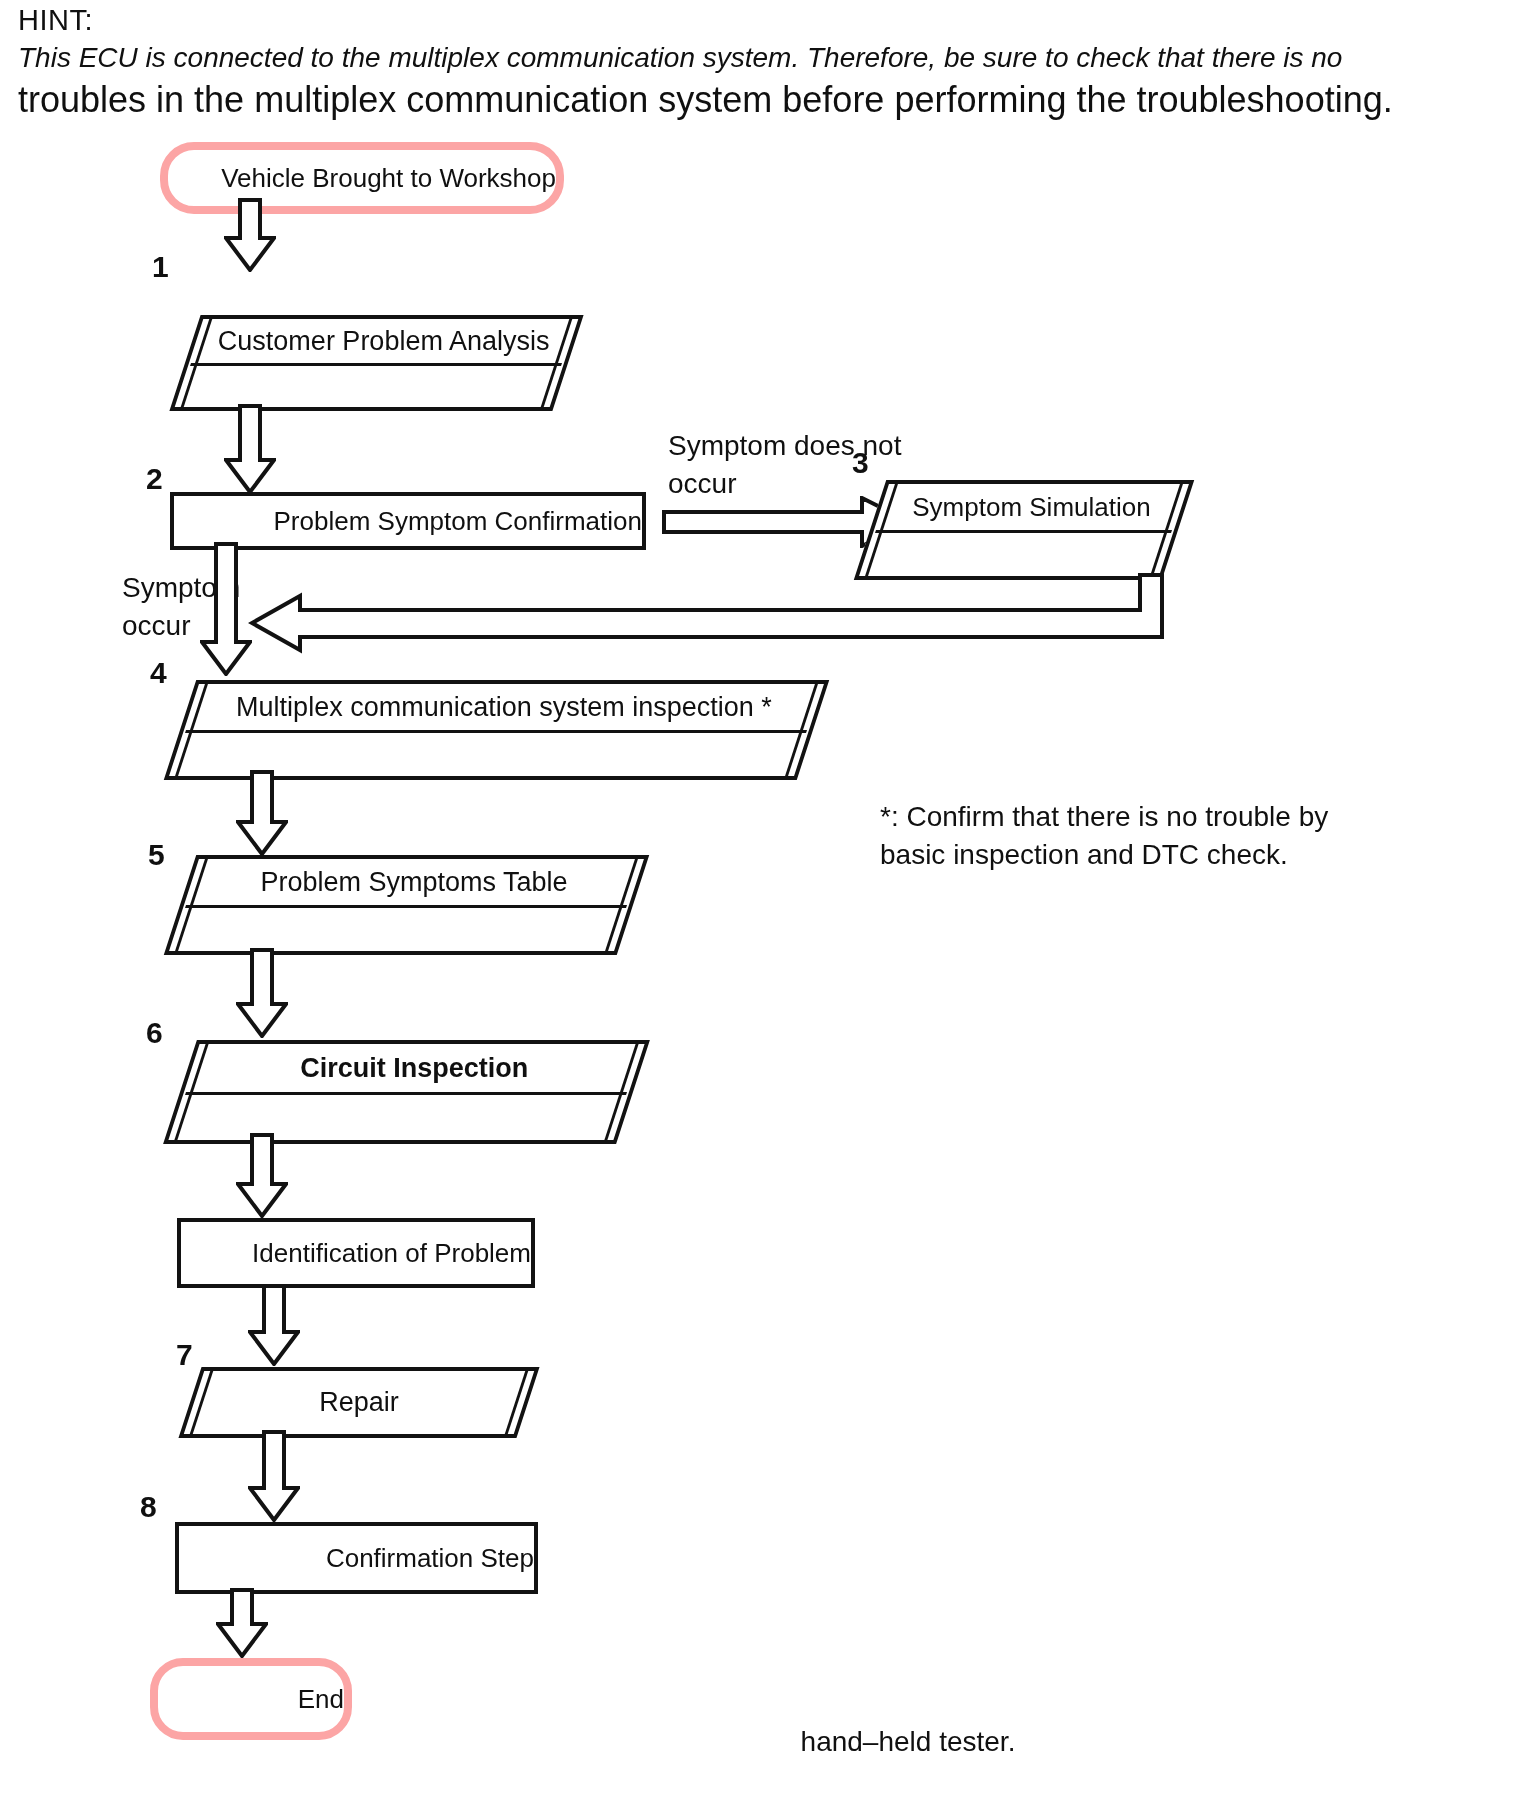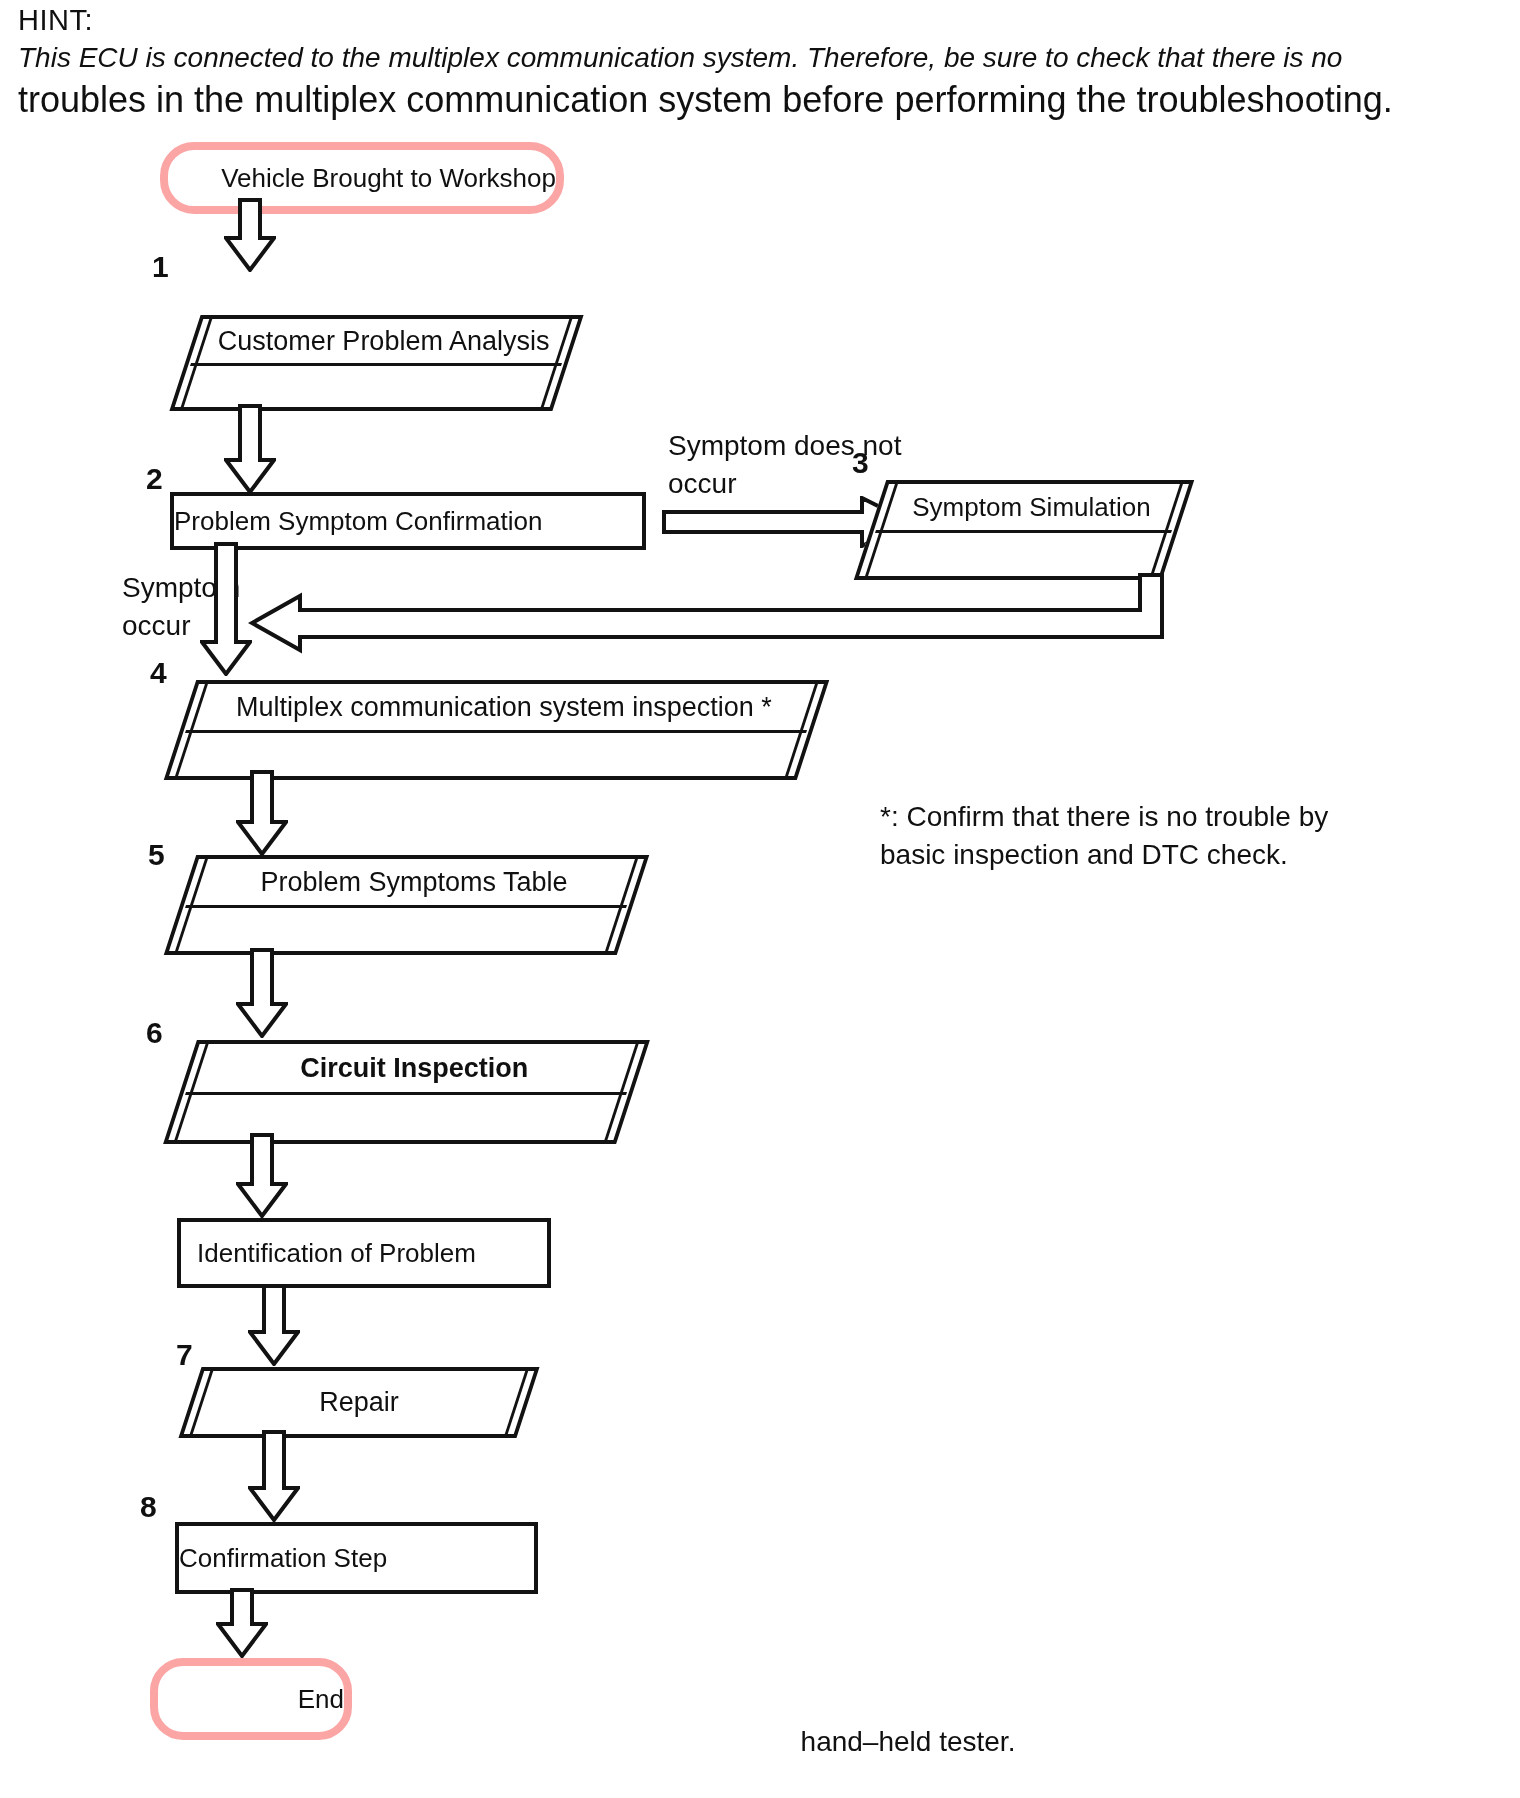--- a/index.html
+++ b/index.html
@@ -6,21 +6,21 @@
   body{width:1520px;height:1798px;position:relative;font-family:"Liberation Sans",sans-serif;color:#101010;}
   .abs{position:absolute;}
   .hint-label{left:18px;top:4px;font-size:29px;letter-spacing:.5px;}
   .hint-line1{left:18px;top:42px;font-size:28px;font-style:italic;}
   .hint-line2{left:18px;top:79px;font-size:36px;}
 
   .terminator{border:8px solid #fca5a5;border-radius:34px;background:#fff;
     display:flex;align-items:center;justify-content:flex-end;font-size:26px;}
 
   .rectbox{border:4px solid #121212;background:#fff;display:flex;align-items:center;
-    justify-content:flex-start;font-size:26px;}
+    justify-content:flex-end;font-size:26px;}
 
   .para{border:4px solid #121212;background:#fff;transform:skewX(-18deg);}
   .para .edge{position:absolute;top:0;bottom:0;width:0;border-left:3px solid #121212;}
   .para .edge.l{left:6px;}
   .para .edge.r{right:6px;}
   .para .divider{position:absolute;left:2px;right:2px;top:50%;border-top:3px solid #121212;}
   .para .plabel{position:absolute;left:12px;right:12px;top:0;height:50%;display:flex;
     align-items:center;justify-content:center;font-size:27px;transform:skewX(18deg);white-space:nowrap;}
   .para .plabel.full{height:100%;}
   .para .plabel.bold{font-weight:bold;}
@@ -122,21 +122,21 @@
   <i class="edge l"></i>
   <i class="edge r"></i>
   <i class="divider"></i>
   <span class="plabel bold">Circuit Inspection</span>
 </div>
 
 <svg class="abs" style="left:236px;top:1133px;" width="52" height="85">
   <polygon points="16,2 36,2 36,51 50,51 26,83 2,51 16,51"></polygon>
 </svg>
 
-<div class="abs rectbox" style="left:177px;top:1218px;width:350px;height:62px;padding-left:16px;">
+<div class="abs rectbox" style="left:177px;top:1218px;width:350px;height:62px;">
   <span>Identification of Problem</span>
 </div>
 
 <svg class="abs" style="left:248px;top:1284px;" width="52" height="82">
   <polygon points="16,2 36,2 36,48 50,48 26,80 2,48 16,48"></polygon>
 </svg>
 
 <div class="abs stepnum" style="left:176px;top:1338px;">7</div>
 <div class="abs para" style="left:190px;top:1367px;width:330px;height:63px;">
   <i class="edge l"></i>

